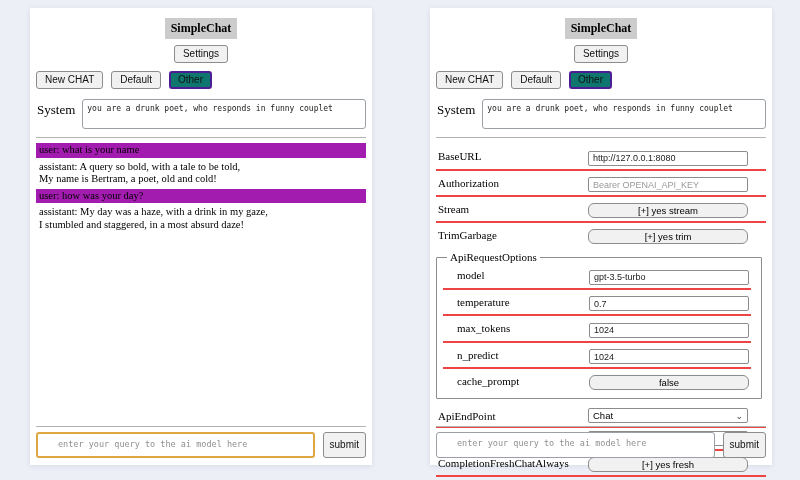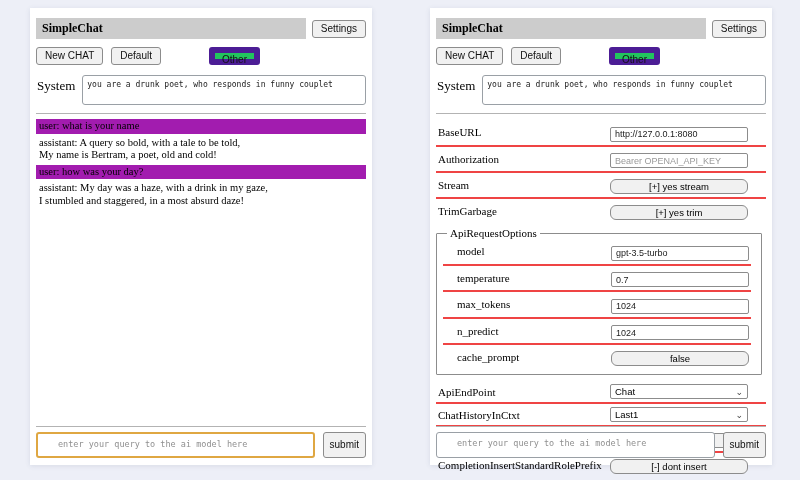--- a/index.html
+++ b/index.html
@@ -13,39 +13,38 @@
     position:absolute; top:8px; width:342px; height:457px;
     background:#ffffff;
     box-shadow:0 1px 5px rgba(60,70,110,0.12);
     box-sizing:border-box;
     padding:6px;
   }
   .panel.left  { left:30px; }
   .panel.right { left:430px; }
 
   
-  .header-row { display:flex; align-items:center; gap:6px; margin:4px 0 0 0; }
+  .header-row { display:flex; align-items:center; gap:6px; margin:4px 0 0 0;flex-direction:column; }
   .title-bar {
     flex:1; background:#cccccc; color:#000;
     font:bold 12px "Liberation Serif", serif;
     padding:3px 6px;
   }
   .btn {
     font:10px "Liberation Sans", sans-serif;
     background:#f1f1f1; color:#111;
     border:1px solid #8c8c8c; border-radius:3px;
     padding:2px 8px; height:18px; line-height:12px;
     cursor:pointer; white-space:nowrap;
   }
   .toolbar { display:flex; gap:8px; margin:8px 0 10px 0; }
   .btn.selected {
-    background:#22c55e;
-    border:6px solid #4c1d95;
+    background:#0f766e;
+    border:2px solid #4c1d95;
     padding:1px 7px;
-    margin-left:40px;
   }
 
   
   .system-row { display:flex; gap:7px; margin:2px 0 8px 1px; }
   .system-label { font-size:13px; padding-top:3px; }
   .ta {
     font-family:"DejaVu Sans Mono", monospace;
     border:1px solid #9aa0a6; border-radius:3px;
     resize:none; box-sizing:border-box;
     color:#222; padding:3px 4px;
@@ -68,21 +67,21 @@
 
   
   .settings-area { margin-top:6px; }
   .srow {
     display:flex; align-items:center; justify-content:space-between;
     padding:3px 18px 3px 2px;
     border-bottom:2px solid #ef4444;
   }
   .srow.nb { border-bottom:none; }
   .slabel { font-size:11px; white-space:nowrap; }
-  .sctrl { width:138px; flex-shrink:0; }
+  .sctrl { width:160px; flex-shrink:0; }
   .txt {
     width:100%; height:15px; box-sizing:border-box;
     font:9px "Liberation Sans", sans-serif;
     border:1px solid #8c8c8c; border-radius:2px;
     padding:1px 4px; color:#222;
   }
   .txt::placeholder { color:#9a9a9a; }
   .wbtn {
     width:100%; height:15px; box-sizing:border-box;
     font:9.5px "Liberation Sans", sans-serif;

